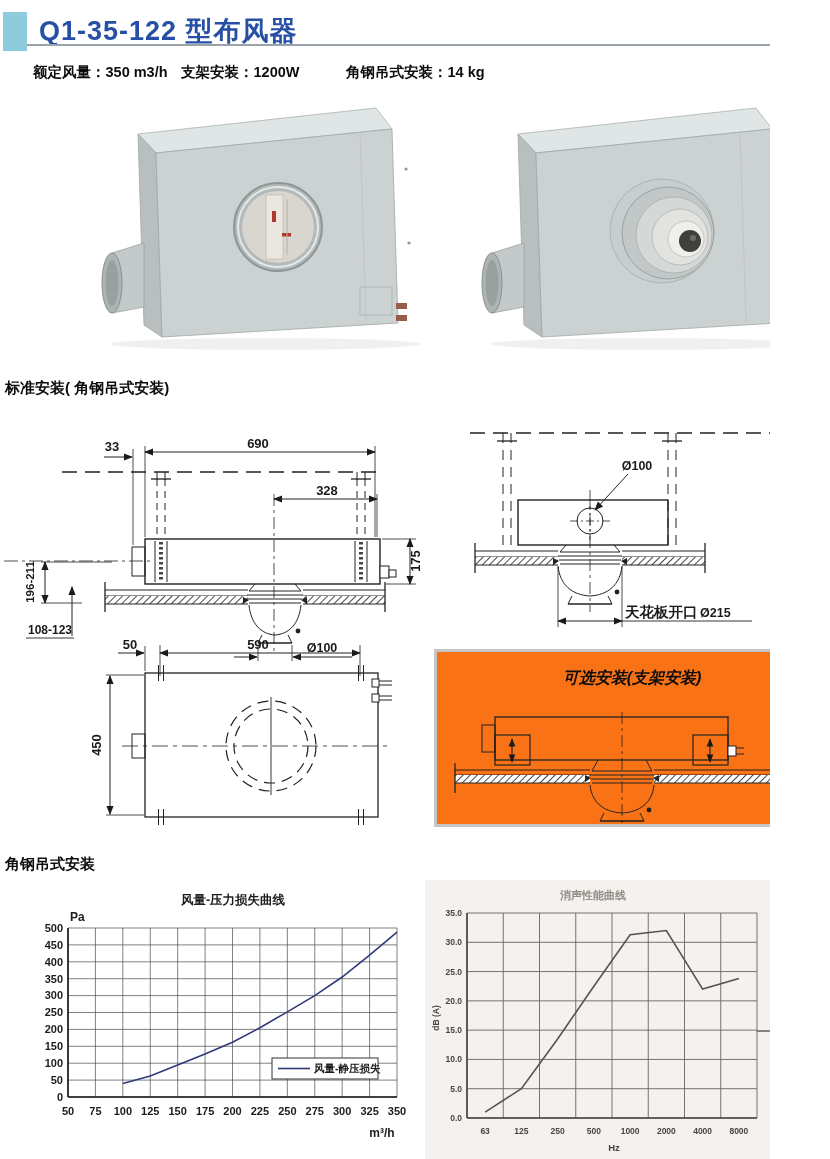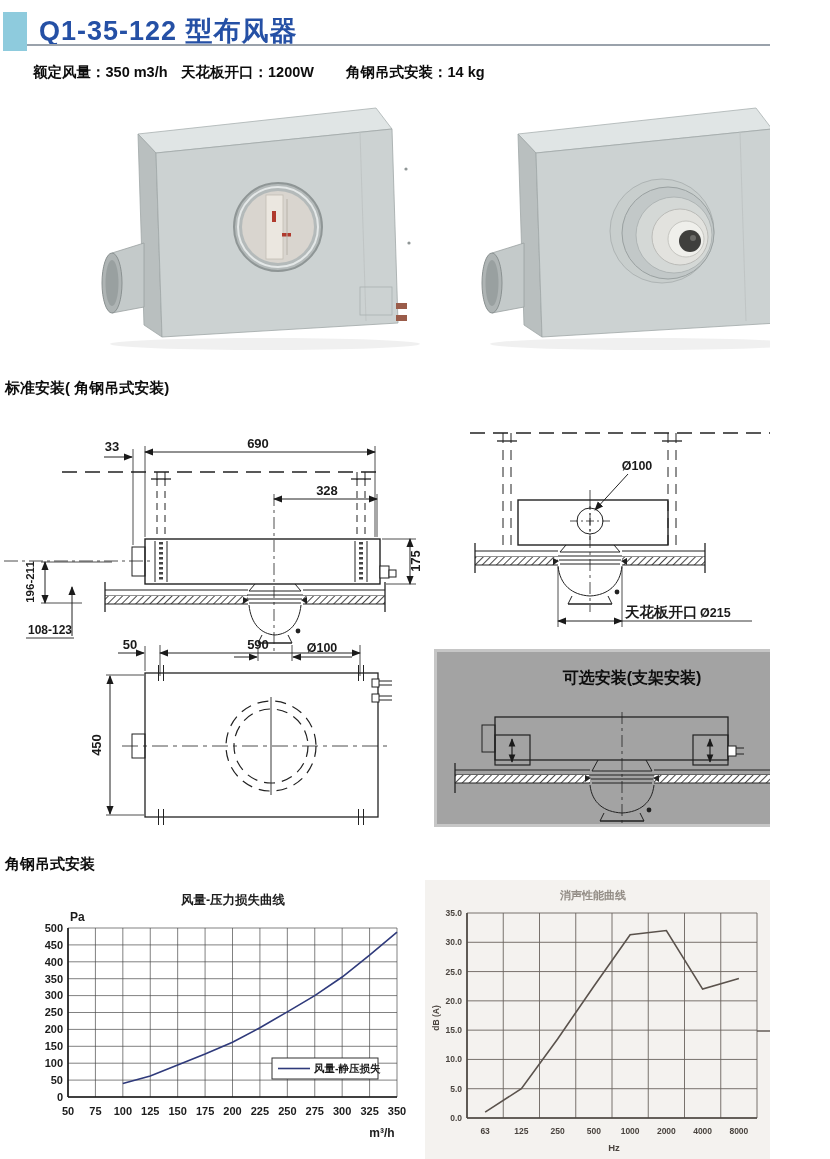--- a/index.html
+++ b/index.html
@@ -8,35 +8,35 @@
   svg text{font-family:"Liberation Sans","DejaVu Sans",sans-serif;}
   .abs{position:absolute;}
   #accent-square{left:3px;top:12px;width:24px;height:39px;background:#8ecbdd;}
   #page-title{left:39px;top:13px;font-size:27px;font-weight:700;color:#2550a5;letter-spacing:1px;}
   #header-rule{left:27px;top:44px;width:803px;height:2px;background:#9aa2ab;}
   .spec{top:63px;font-size:14.5px;font-weight:700;color:#0c0c0c;}
   .sec-title{font-size:15px;font-weight:800;color:#0d0d0d;}
   #std-title{left:5px;top:351px;margin-top:28px;}
   #perf-title{left:5px;top:855px;}
   .photo{width:390px;height:260px;}
-  #optional-box{left:434px;top:649px;width:396px;height:178px;border:3px solid #c6c6c6;box-sizing:border-box;background:#a3a3a3;}
+  #optional-box{left:434px;top:649px;width:396px;height:178px;border:3px solid #c6c6c6;box-sizing:border-box;background:#f97316;font-style:italic;}
   #optional-title{position:absolute;left:0;top:16px;width:100%;text-align:center;font-size:16px;font-weight:800;color:#0d0d0d;}
   .chart{background:transparent;}
 </style>
 </head>
 <body>
 
 <div id="page">
 
   <div class="abs" id="accent-square"></div>
   <div class="abs" id="page-title">Q1-35-122 型布风器</div>
   <div class="abs" id="header-rule"></div>
 
   <div class="abs spec" style="left:5px;margin-left:28px;"><span>额定风量：</span><span>350 m3/h</span></div>
-  <div class="abs spec" style="left:181px;"><span>天花板开口：</span><span>1200W</span></div>
+  <div class="abs spec" style="left:181px;"><span>支架安装：</span><span>1200W</span></div>
   <div class="abs spec" style="left:346px;"><span>角钢吊式安装：</span><span>14 kg</span></div>
 
   <div class="abs photo" style="left:60px;top:95px;">
     <svg width="390" height="260" viewBox="0 0 390 260">
       <ellipse cx="205" cy="249" rx="155" ry="6" fill="rgba(0,0,0,0.06)"></ellipse>
       <polygon points="96,58 332,34 316,13 78,39" fill="#e0e5e5" stroke="#aab1b1" stroke-width="0.8"></polygon>
       <polygon points="96,58 78,39 84,230 102,242" fill="#b9bfbf" stroke="#a0a7a7" stroke-width="0.8"></polygon>
       <polygon points="96,58 332,34 338,228 102,242" fill="#ccd2d2" stroke="#a0a7a7" stroke-width="0.8"></polygon>
       <line x1="300" y1="37" x2="306" y2="226" stroke="#bcc2c2" stroke-width="0.8"></line>
       <rect x="300" y="192" width="32" height="28" fill="none" stroke="#aab1b1" stroke-width="0.8"></rect>

